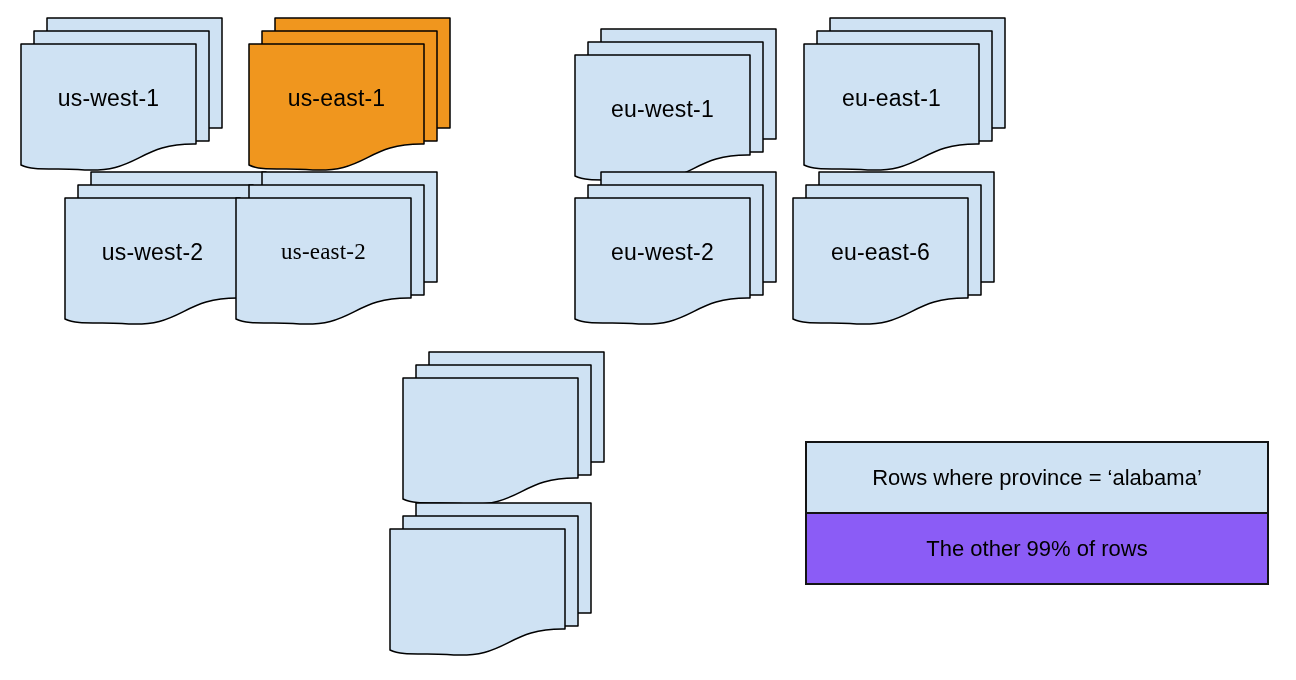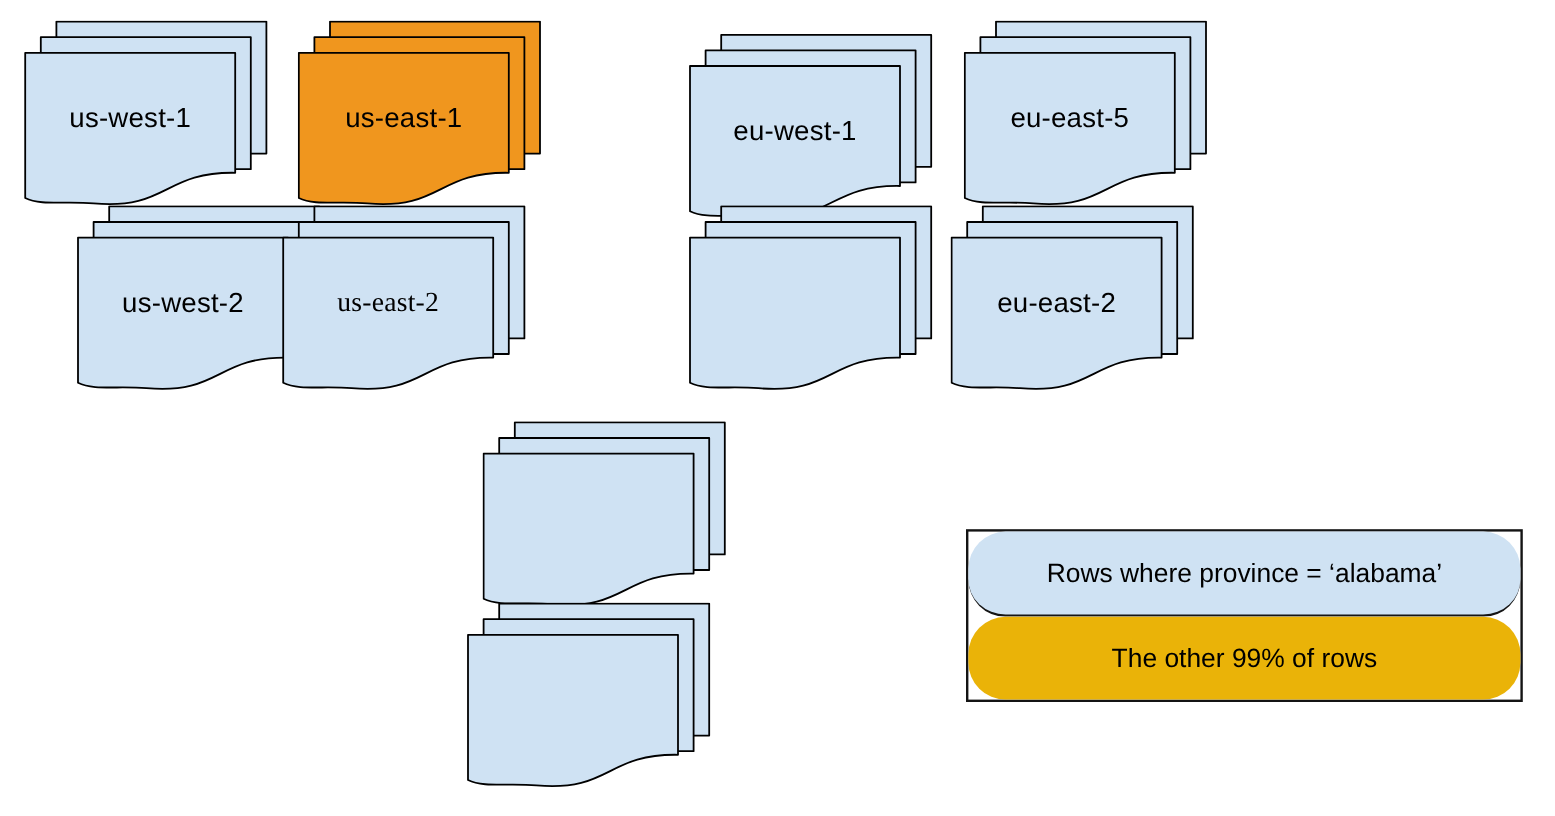--- a/index.html
+++ b/index.html
@@ -44,21 +44,20 @@
     border: 2px solid #141414;
     box-sizing: content-box;
   }
   .legend-row {
     height: 69px;
     display: flex;
     align-items: center;
     justify-content: center;
     font-size: 22px;
     color: #000000;
-    border-radius: 31px;
   }
   .legend-row:first-child {
     border-bottom: 2px solid #141414;
   }
 </style>
 </head>
 <body>
 
 <div class="canvas">
   <div id="stacks">
@@ -93,21 +92,21 @@
         <div class="stack-label">eu-west-1</div>
       </div>
       <div class="stack" style="left: 803px; top: 17px;">
         <svg width="204" height="158" viewBox="0 0 204 158">
           <g fill="#CFE2F3" stroke="#000000" stroke-width="1.5" stroke-linejoin="round">
             <rect x="27" y="1" width="175" height="110"></rect>
             <rect x="14" y="14" width="175" height="110"></rect>
             <path d="M1,27 L176,27 L176,127 C116,126 120,158 58,152.5 C34,150.5 14,154.5 1,148 Z"></path>
           </g>
         </svg>
-        <div class="stack-label">eu-east-5</div>
+        <div class="stack-label">eu-east-1</div>
       </div>
       <div class="stack" style="left: 18px; top: 171px; margin-left: 46px;">
         <svg width="204" height="158" viewBox="0 0 204 158">
           <g fill="#CFE2F3" stroke="#000000" stroke-width="1.5" stroke-linejoin="round">
             <rect x="27" y="1" width="175" height="110"></rect>
             <rect x="14" y="14" width="175" height="110"></rect>
             <path d="M1,27 L176,27 L176,127 C116,126 120,158 58,152.5 C34,150.5 14,154.5 1,148 Z"></path>
           </g>
         </svg>
         <div class="stack-label">us-west-2</div>
@@ -123,30 +122,31 @@
         <div class="stack-label">us-east-2</div>
       </div>
       <div class="stack" style="left: 574px; top: 171px;">
         <svg width="204" height="158" viewBox="0 0 204 158">
           <g fill="#CFE2F3" stroke="#000000" stroke-width="1.5" stroke-linejoin="round">
             <rect x="27" y="1" width="175" height="110"></rect>
             <rect x="14" y="14" width="175" height="110"></rect>
             <path d="M1,27 L176,27 L176,127 C116,126 120,158 58,152.5 C34,150.5 14,154.5 1,148 Z"></path>
           </g>
         </svg>
+        <div class="stack-label">eu-west-2</div>
       </div>
       <div class="stack" style="left: 792px; top: 171px;">
         <svg width="204" height="158" viewBox="0 0 204 158">
           <g fill="#CFE2F3" stroke="#000000" stroke-width="1.5" stroke-linejoin="round">
             <rect x="27" y="1" width="175" height="110"></rect>
             <rect x="14" y="14" width="175" height="110"></rect>
             <path d="M1,27 L176,27 L176,127 C116,126 120,158 58,152.5 C34,150.5 14,154.5 1,148 Z"></path>
           </g>
         </svg>
-        <div class="stack-label">eu-east-2</div>
+        <div class="stack-label">eu-east-6</div>
       </div>
       <div class="stack" style="left: 402px; top: 351px;">
         <svg width="204" height="158" viewBox="0 0 204 158">
           <g fill="#CFE2F3" stroke="#000000" stroke-width="1.5" stroke-linejoin="round">
             <rect x="27" y="1" width="175" height="110"></rect>
             <rect x="14" y="14" width="175" height="110"></rect>
             <path d="M1,27 L176,27 L176,127 C116,126 120,158 58,152.5 C34,150.5 14,154.5 1,148 Z"></path>
           </g>
         </svg>
       </div>
@@ -157,17 +157,17 @@
             <rect x="14" y="14" width="175" height="110"></rect>
             <path d="M1,27 L176,27 L176,127 C116,126 120,158 58,152.5 C34,150.5 14,154.5 1,148 Z"></path>
           </g>
         </svg>
       </div>
     </div>
   <div class="legend" id="legend" style="left: 805px; top: 441px; width: 460px;">
     <div class="legend-row" style="background: rgb(207, 226, 243);">
       <span>Rows where province = ‘alabama’</span>
     </div>
-    <div class="legend-row" style="background: #eab308;">
+    <div class="legend-row" style="background: #8b5cf6;">
       <span>The other 99% of rows</span>
     </div>
   </div>
 </div>
 
 </body></html>

